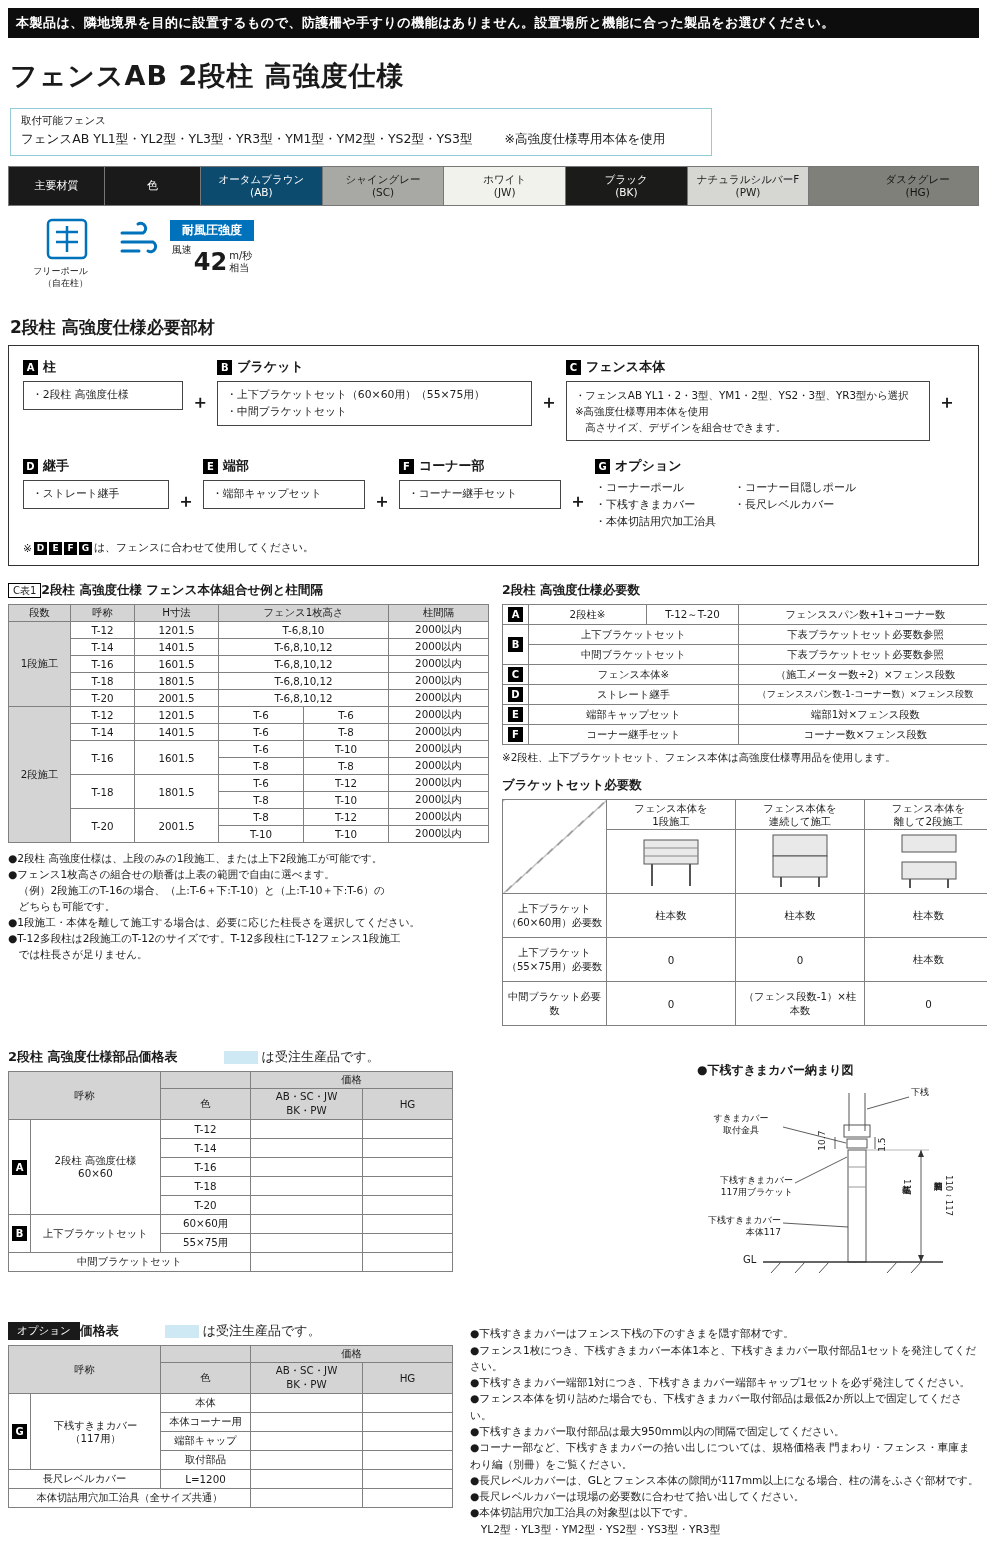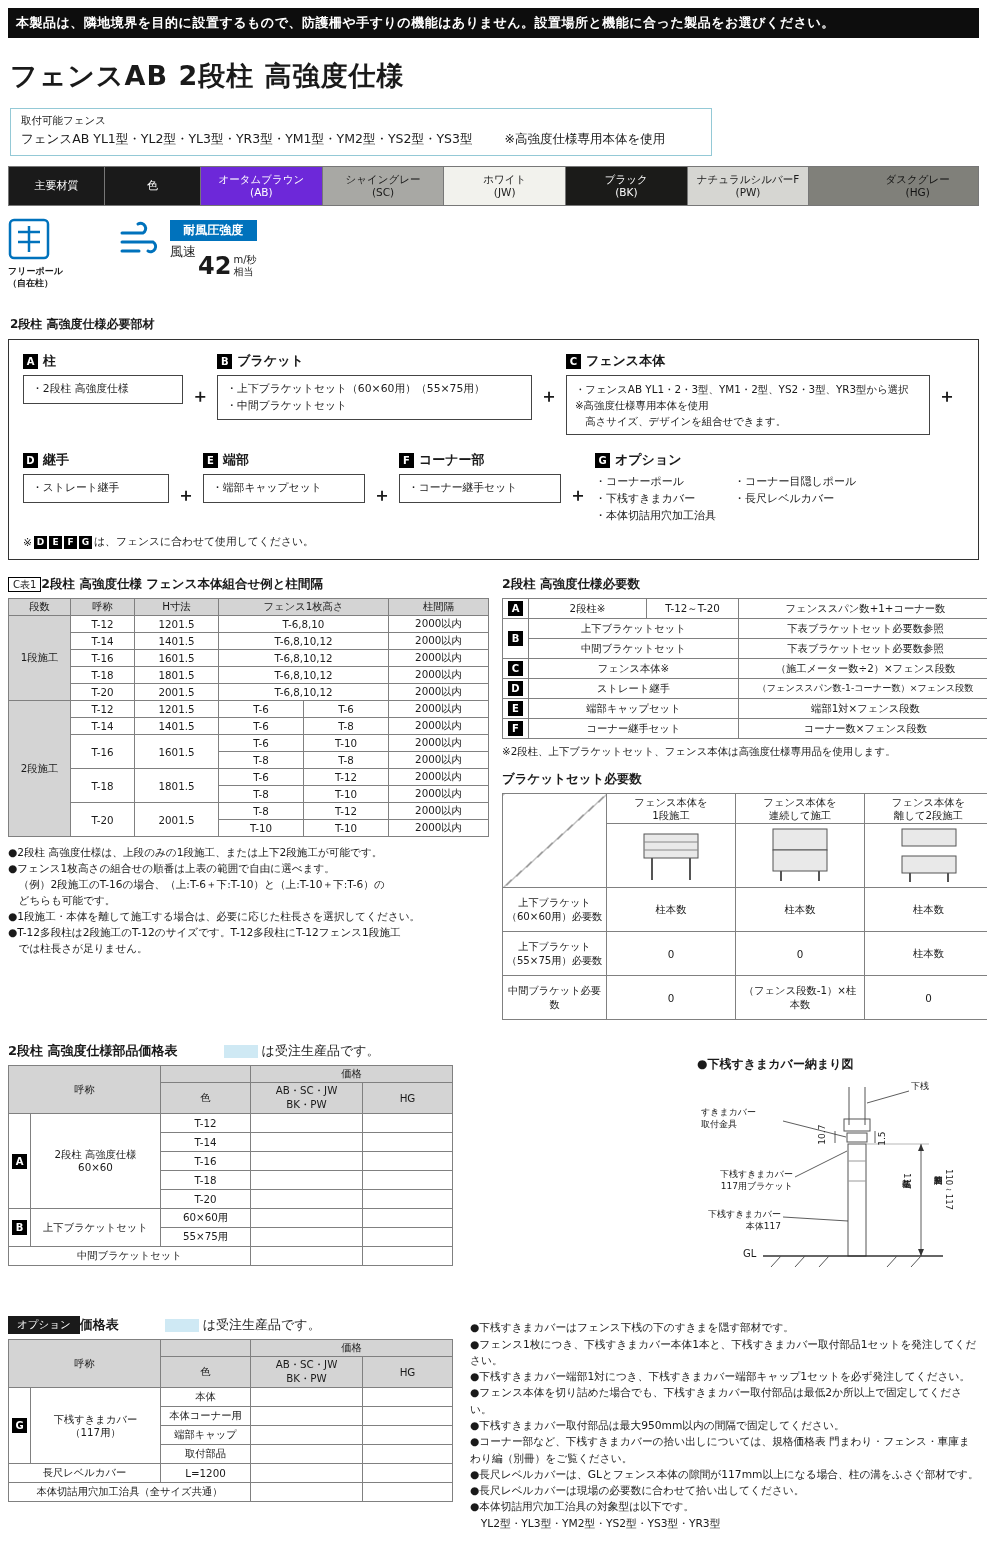--- a/index.html
+++ b/index.html
@@ -17,31 +17,31 @@
   .compat-note { margin-left:28px; }
 
   .mat-bar { display:flex; margin-top:10px; height:40px; border:1px solid #777; }
   .mat-cell { display:flex; flex-direction:column; align-items:center; justify-content:center; font-size:11px; border-right:1px solid #777; text-align:center; line-height:1.25; }
   .mat-cell:last-child { border-right:none; }
   .mat-dark { background:#1a1a1a; color:#fff; width:96px; }
   .mat-white { background:#fff; width:178px; }
   .mat-sw { flex:1; font-size:10.5px; }
 
   .badge-row { display:flex; align-items:flex-start; gap:30px; margin-top:12px; height:84px; }
-  .badge-freepole { width:80px; text-align:left;font-weight:bold; }
+  .badge-freepole { width:80px; text-align:right; }
   .fp-label { font-size:9px; line-height:1.3; margin-top:2px; }
   .badge-wind { display:flex; align-items:flex-start; gap:8px; }
   .wind-stack { margin-top:2px; }
   .wind-title { background:#0072bc; color:#fff; font-size:12px; font-weight:bold; padding:2px 12px; text-align:center; }
   .wind-line { display:flex; align-items:flex-end; gap:2px; margin-top:2px; justify-content:center; }
-  .wp { font-size:13px; margin-bottom:17px; }
+  .wp { font-size:10px; margin-bottom:17px; }
   .wv { font-size:24px; font-weight:bold; line-height:1; }
   .wu-col { display:flex; flex-direction:column; font-size:10px; line-height:1.15; margin-bottom:1px; }
 
-  .sec-title { font-size:12px; font-weight:bold; margin:14px 0 6px 2px; }
+  .sec-title { font-size:17px; font-weight:bold; margin:14px 0 6px 2px; }
   .parts-box { border:1.5px solid #333; padding:12px 14px 10px; }
   .parts-row { display:flex; align-items:flex-start; }
   .parts-row + .parts-row { margin-top:16px; }
   .pg-head { display:flex; align-items:center; gap:5px; }
   .pg-name { font-weight:bold; font-size:13px; }
   .pg-box { border:1px solid #444; margin-top:5px; padding:5px 8px; font-size:10.8px; line-height:1.55; }
   .pg-grid { display:grid; grid-template-columns:max-content max-content; column-gap:18px; row-gap:2px; margin-top:5px; font-size:11px; }
   .plus { font-size:18px; font-weight:bold; padding:0 8px; margin-top:32px; }
   .lsq { display:inline-flex; width:15px; height:15px; background:#000; color:#fff; align-items:center; justify-content:center; font-weight:bold; font-size:10px; flex:none; }
   .lsq-sm { width:13px; height:13px; font-size:9px; }
@@ -108,21 +108,21 @@
     <div class="compat-label">取付可能フェンス</div>
     <div class="compat-line">
       <span>フェンスAB YL1型・YL2型・YL3型・YR3型・YM1型・YM2型・YS2型・YS3型</span>
       <span class="compat-note">※高強度仕様専用本体を使用</span>
     </div>
   </div>
 
   <div class="mat-bar">
     <div class="mat-cell mat-dark">主要材質</div>
     <div class="mat-cell mat-dark">色</div>
-    <div class="mat-cell mat-sw" style="background: #6d28d9; color: rgb(255, 255, 255);">
+    <div class="mat-cell mat-sw" style="background: #0c4a6e; color: rgb(255, 255, 255);">
       <div>オータムブラウン</div>
       <div>(AB)</div>
     </div>
     <div class="mat-cell mat-sw" style="background: rgb(168, 168, 164); color: rgb(26, 26, 26);">
       <div>シャイングレー</div>
       <div>(SC)</div>
     </div>
     <div class="mat-cell mat-sw" style="background: rgb(242, 242, 237); color: rgb(26, 26, 26);">
       <div>ホワイト</div>
       <div>(JW)</div>
@@ -617,21 +617,21 @@
             <line x1="98" y1="96" x2="150" y2="70" stroke="#333" stroke-width="0.8"></line>
             <line x1="86" y1="136" x2="151" y2="140" stroke="#333" stroke-width="0.8"></line>
             <line x1="138" y1="50" x2="138" y2="62" stroke="#333" stroke-width="0.8"></line>
             <line x1="178" y1="50" x2="178" y2="62" stroke="#333" stroke-width="0.8"></line>
             <line x1="224" y1="63" x2="224" y2="175" stroke="#333" stroke-width="0.8"></line>
             <polygon points="224,63 221,70 227,70" fill="#333"></polygon>
             <polygon points="224,175 221,168 227,168" fill="#333"></polygon>
             <line x1="169" y1="63" x2="232" y2="63" stroke="#888" stroke-width="0.6"></line>
           </svg>
           <span class="dlbl" style="left:214px;top:0">下桟</span>
-          <span class="dlbl" style="left:4px;top:26px;width:80px;text-align:left">
+          <span class="dlbl" style="left:4px;top:26px;width:80px;text-align:center">
             <span style="display:block">すきまカバー</span>
             <span style="display:block">取付金具</span>
           </span>
           <span class="dlbl" style="left:116px;top:48px;transform:rotate(-90deg)">10.7</span>
           <span class="dlbl" style="left:178px;top:52px;transform:rotate(-90deg)">1.5</span>
           <span class="dlbl" style="left:2px;top:88px;width:94px;text-align:right">
             <span style="display:block">下桟すきまカバー</span>
             <span style="display:block">117用ブラケット</span>
           </span>
           <span class="dlbl" style="left:2px;top:128px;width:82px;text-align:right">

